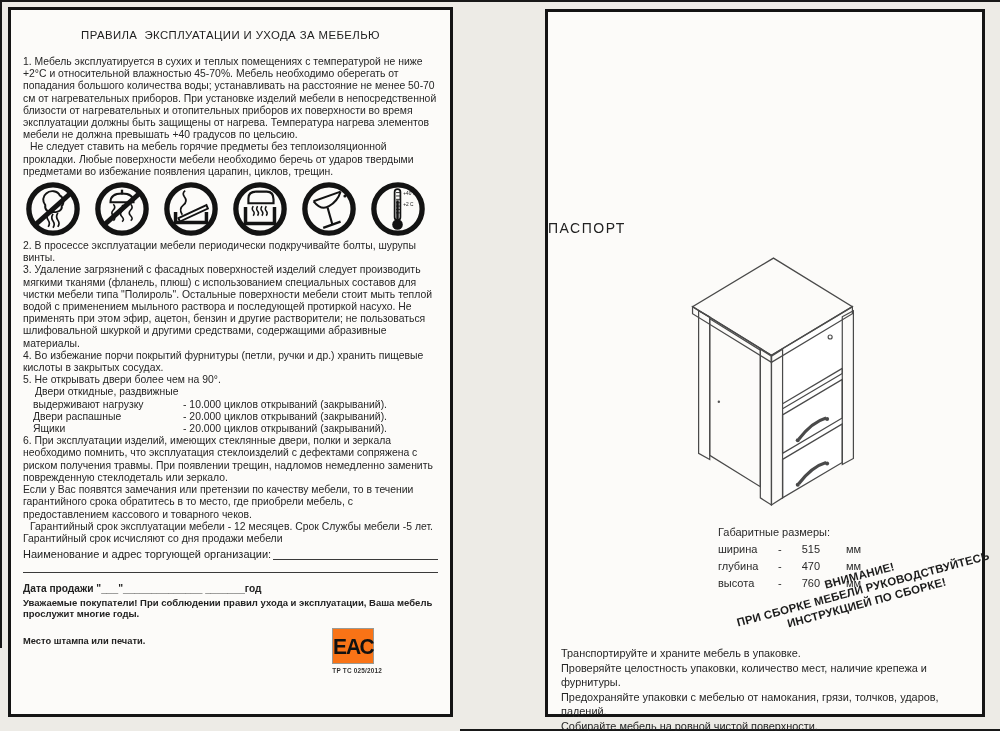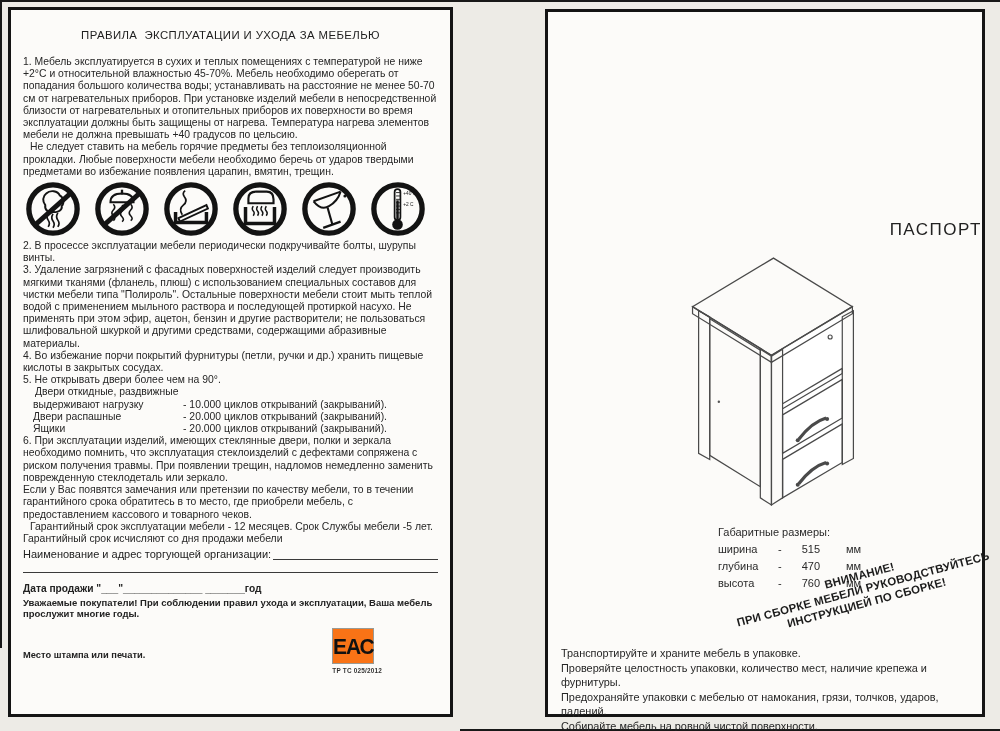--- a/index.html
+++ b/index.html
@@ -34,28 +34,28 @@
 
   .warranty-title{font-size:10.8px;text-align:center;margin-top:1px;color:#1e1e1e;}
 
   .org-row{display:flex;align-items:flex-end;margin-top:3px;}
   .org-label{font-size:11px;font-weight:400;white-space:nowrap;color:#222;}
   .fill-line{flex:1;border-bottom:1.2px solid #3a3a3a;height:9px;margin-left:2px;}
   .full-line{border-bottom:1.2px solid #3a3a3a;margin-top:12px;height:0;}
   .date-line{font-size:10.2px;font-weight:700;margin-top:10px;color:#222;}
   .note-line{font-size:9.5px;font-weight:700;margin-top:3px;color:#222;}
 
-  .stamp-row{display:flex;justify-content:space-between;margin-top:9px;padding-right:56px;align-items:center;}
+  .stamp-row{display:flex;justify-content:space-between;margin-top:9px;padding-right:56px;align-items:flex-start;}
   .stamp-label{font-size:9.3px;font-weight:700;margin-top:8px;color:#222;}
   .eac-wrap{text-align:center;}
   .eac-box{width:40px;height:34px;border:1.5px solid #9a9a94;display:flex;align-items:center;justify-content:center;background:#f97316;}
   .eac-mark{font-size:21px;font-weight:800;letter-spacing:-1px;color:#111;transform:scaleY(1.08);}
   .eac-reg{font-size:6.4px;font-weight:700;margin-top:3px;color:#333;letter-spacing:.2px;}
 
-  .passport-title{position:absolute;left:0;top:208px;width:100%;text-align:right;font-size:17px;letter-spacing:1.5px;color:#222;}
+  .passport-title{position:absolute;left:0;top:208px;width:100%;text-align:left;font-size:14px;letter-spacing:1.5px;color:#222;}
   .furniture{position:absolute;left:105px;top:238px;}
   .dims{position:absolute;left:170px;top:512px;font-size:11px;color:#2a2a2a;}
   .dims-heading{line-height:17px;}
   .dims-row{display:flex;line-height:17px;}
   .dim-label{width:60px;}
   .dim-dash{width:14px;}
   .dim-value{width:28px;text-align:right;}
   .dim-unit{margin-left:26px;}
 
   .attention{position:absolute;left:160px;top:556px;width:310px;text-align:center;
@@ -69,21 +69,21 @@
 <body>
 
 <div class="edge edge-top"></div>
 <div class="edge edge-left"></div>
 <div class="edge edge-bottom"></div>
 
 <div class="page left-page">
   <div class="doc-title">ПРАВИЛА  ЭКСПЛУАТАЦИИ И УХОДА ЗА МЕБЕЛЬЮ</div>
 
   <p class="body-p">1. Мебель эксплуатируется в сухих и теплых помещениях с температурой не ниже +2°С и относительной влажностью 45-70%. Мебель необходимо оберегать от попадания большого количества воды; устанавливать на расстояние не менее 50-70 см от нагревательных приборов. При установке изделий мебели в непосредственной близости от нагревательных и отопительных приборов их поверхности во время эксплуатации должны быть защищены от нагрева. Температура нагрева элементов мебели не должна превышать +40 градусов по цельсию.</p>
-  <p class="body-p indent">Не следует ставить на мебель горячие предметы без теплоизоляционной прокладки. Любые поверхности мебели необходимо беречь от ударов твердыми предметами во избежание появления царапин, вмятин, трещин.</p>
+  <p class="body-p indent">Не следует ставить на мебель горячие предметы без теплоизоляционной прокладки. Любые поверхности мебели необходимо беречь от ударов твердыми предметами во избежание появления царапин, циклов, трещин.</p>
 
   <div class="icons-row">
     <span class="proh-icon">
       <svg viewBox="0 0 58 58">
         <circle class="ic-stroke" cx="29" cy="29" r="25" stroke-width="5.5"></circle>
         <path class="ic-stroke" stroke-width="2" d="M22,13 C26,9 34,10 36,15 C40,17 41,23 38,26 C39,30 34,33 30,32 C25,34 20,30 21,25 C18,21 18,16 22,13 Z"></path>
         <path class="ic-stroke" stroke-width="1.7" d="M24,33 q-2.5,4 0,7.5 q2.5,3.5 0,7"></path>
         <path class="ic-stroke" stroke-width="1.7" d="M29,34 q-2.5,4 0,7.5 q2.5,3.5 0,7"></path>
         <path class="ic-stroke" stroke-width="1.7" d="M34,33 q-2.5,4 0,7.5 q2.5,3.5 0,7"></path>
         <line class="ic-stroke" x1="10" y1="46" x2="48" y2="12" stroke-width="5"></line>

